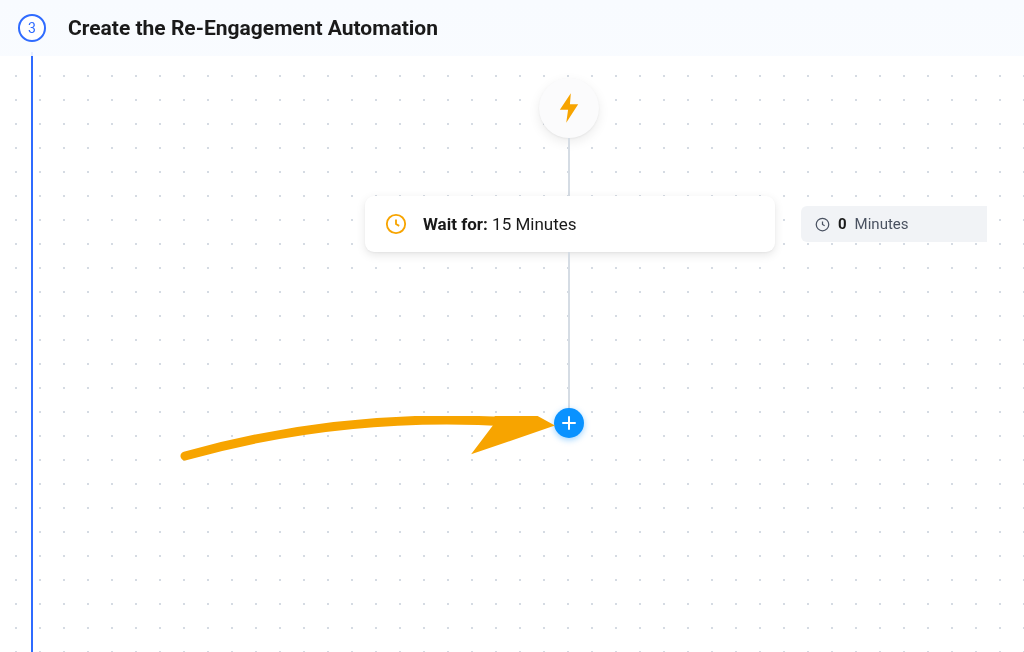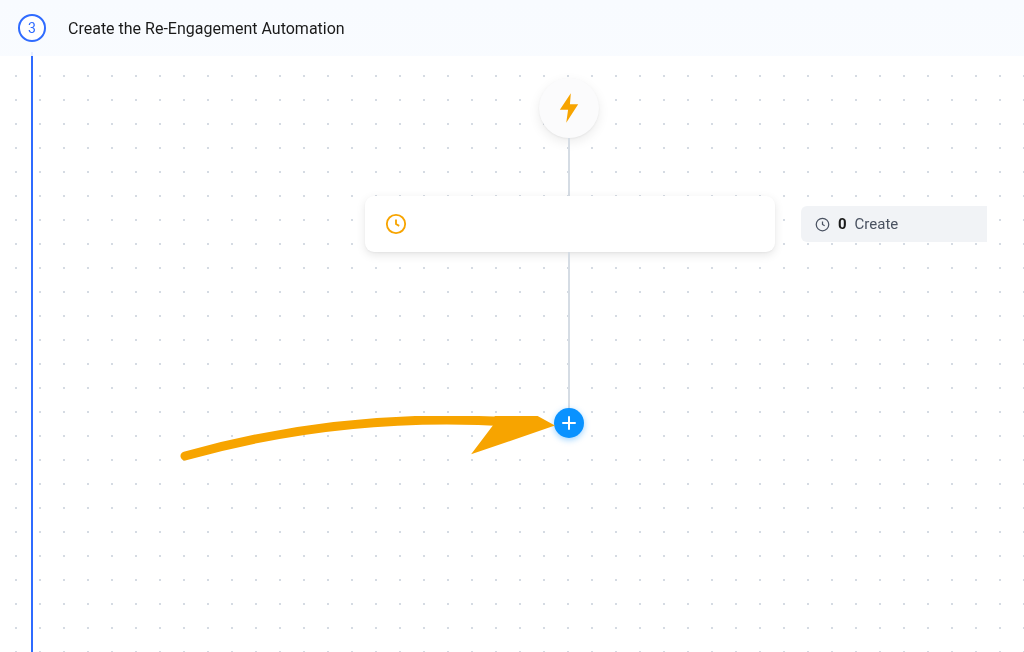--- a/index.html
+++ b/index.html
@@ -28,22 +28,22 @@
       border: 2px solid #2f6bff;
       border-radius: 50%;
       display: flex;
       align-items: center;
       justify-content: center;
       color: #2f6bff;
       font-size: 14px;
       background: #fff;
     }
     .step-title {
-      font-size: 16px;
-      font-weight: 400;
+      font-size: 21px;
+      font-weight: 700;
       color: #1a1a1a;
     }
 
     .side-line {
       position: absolute;
       left: 31px;
       top: 52px;
       bottom: 0;
       width: 2px;
       background: #2f6bff;
@@ -211,29 +211,33 @@
       </svg>
     </div>
 
     <div class="connector1"></div>
 
     <div class="wait-node">
       <svg class="clock-icon" viewBox="0 0 24 24">
         <circle cx="12" cy="12" r="10"></circle>
         <path d="M12 7 L12 12 L15.5 14"></path>
       </svg>
+      <div class="wait-text">
+        <span class="bold">Wait for:</span>
+        <span> </span><span>15 Minutes</span>
+      </div>
     </div>
 
     <div class="status-pill">
       <svg class="status-clock" viewBox="0 0 24 24">
         <circle cx="12" cy="12" r="10"></circle>
         <path d="M12 7 L12 12 L15.5 14"></path>
       </svg>
       <span class="count">0</span>
-      <span>Create</span>
+      <span>Minutes</span>
     </div>
 
     <div class="connector2"></div>
 
     <div class="add-button">
       <svg viewBox="0 0 14 14">
         <path d="M7 1 L7 13 M1 7 L13 7" stroke="#fff" stroke-width="2" stroke-linecap="round"></path>
       </svg>
     </div>
 

